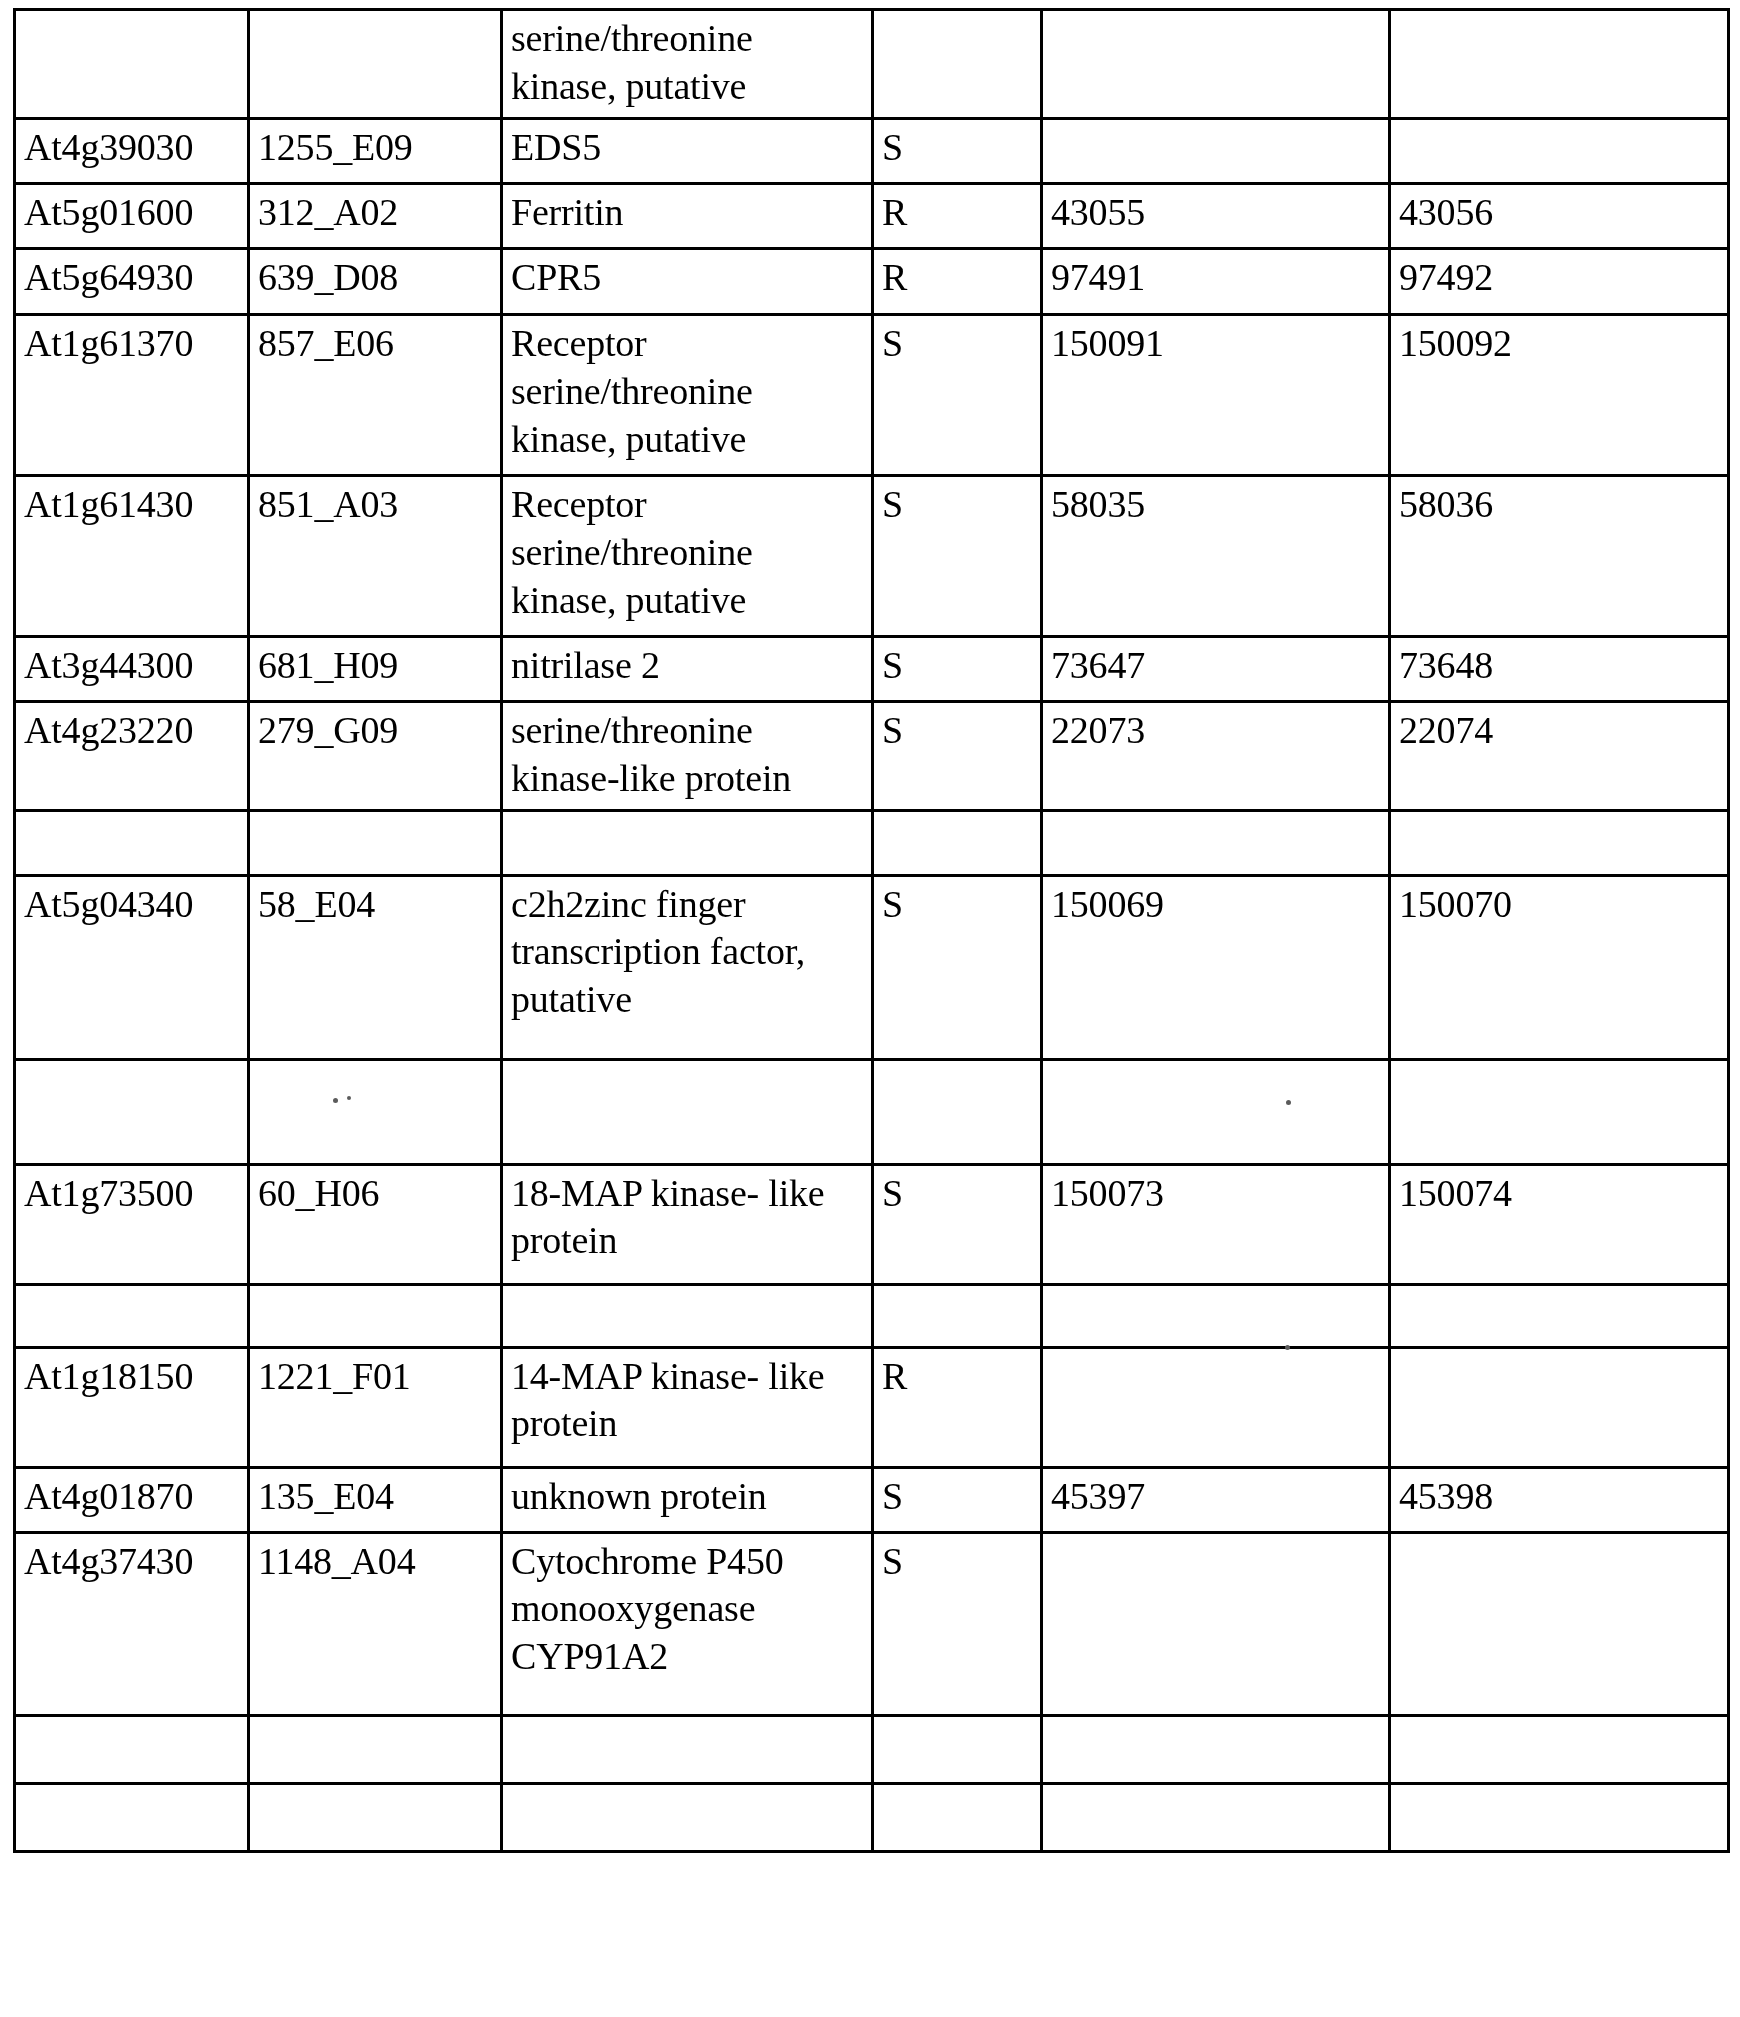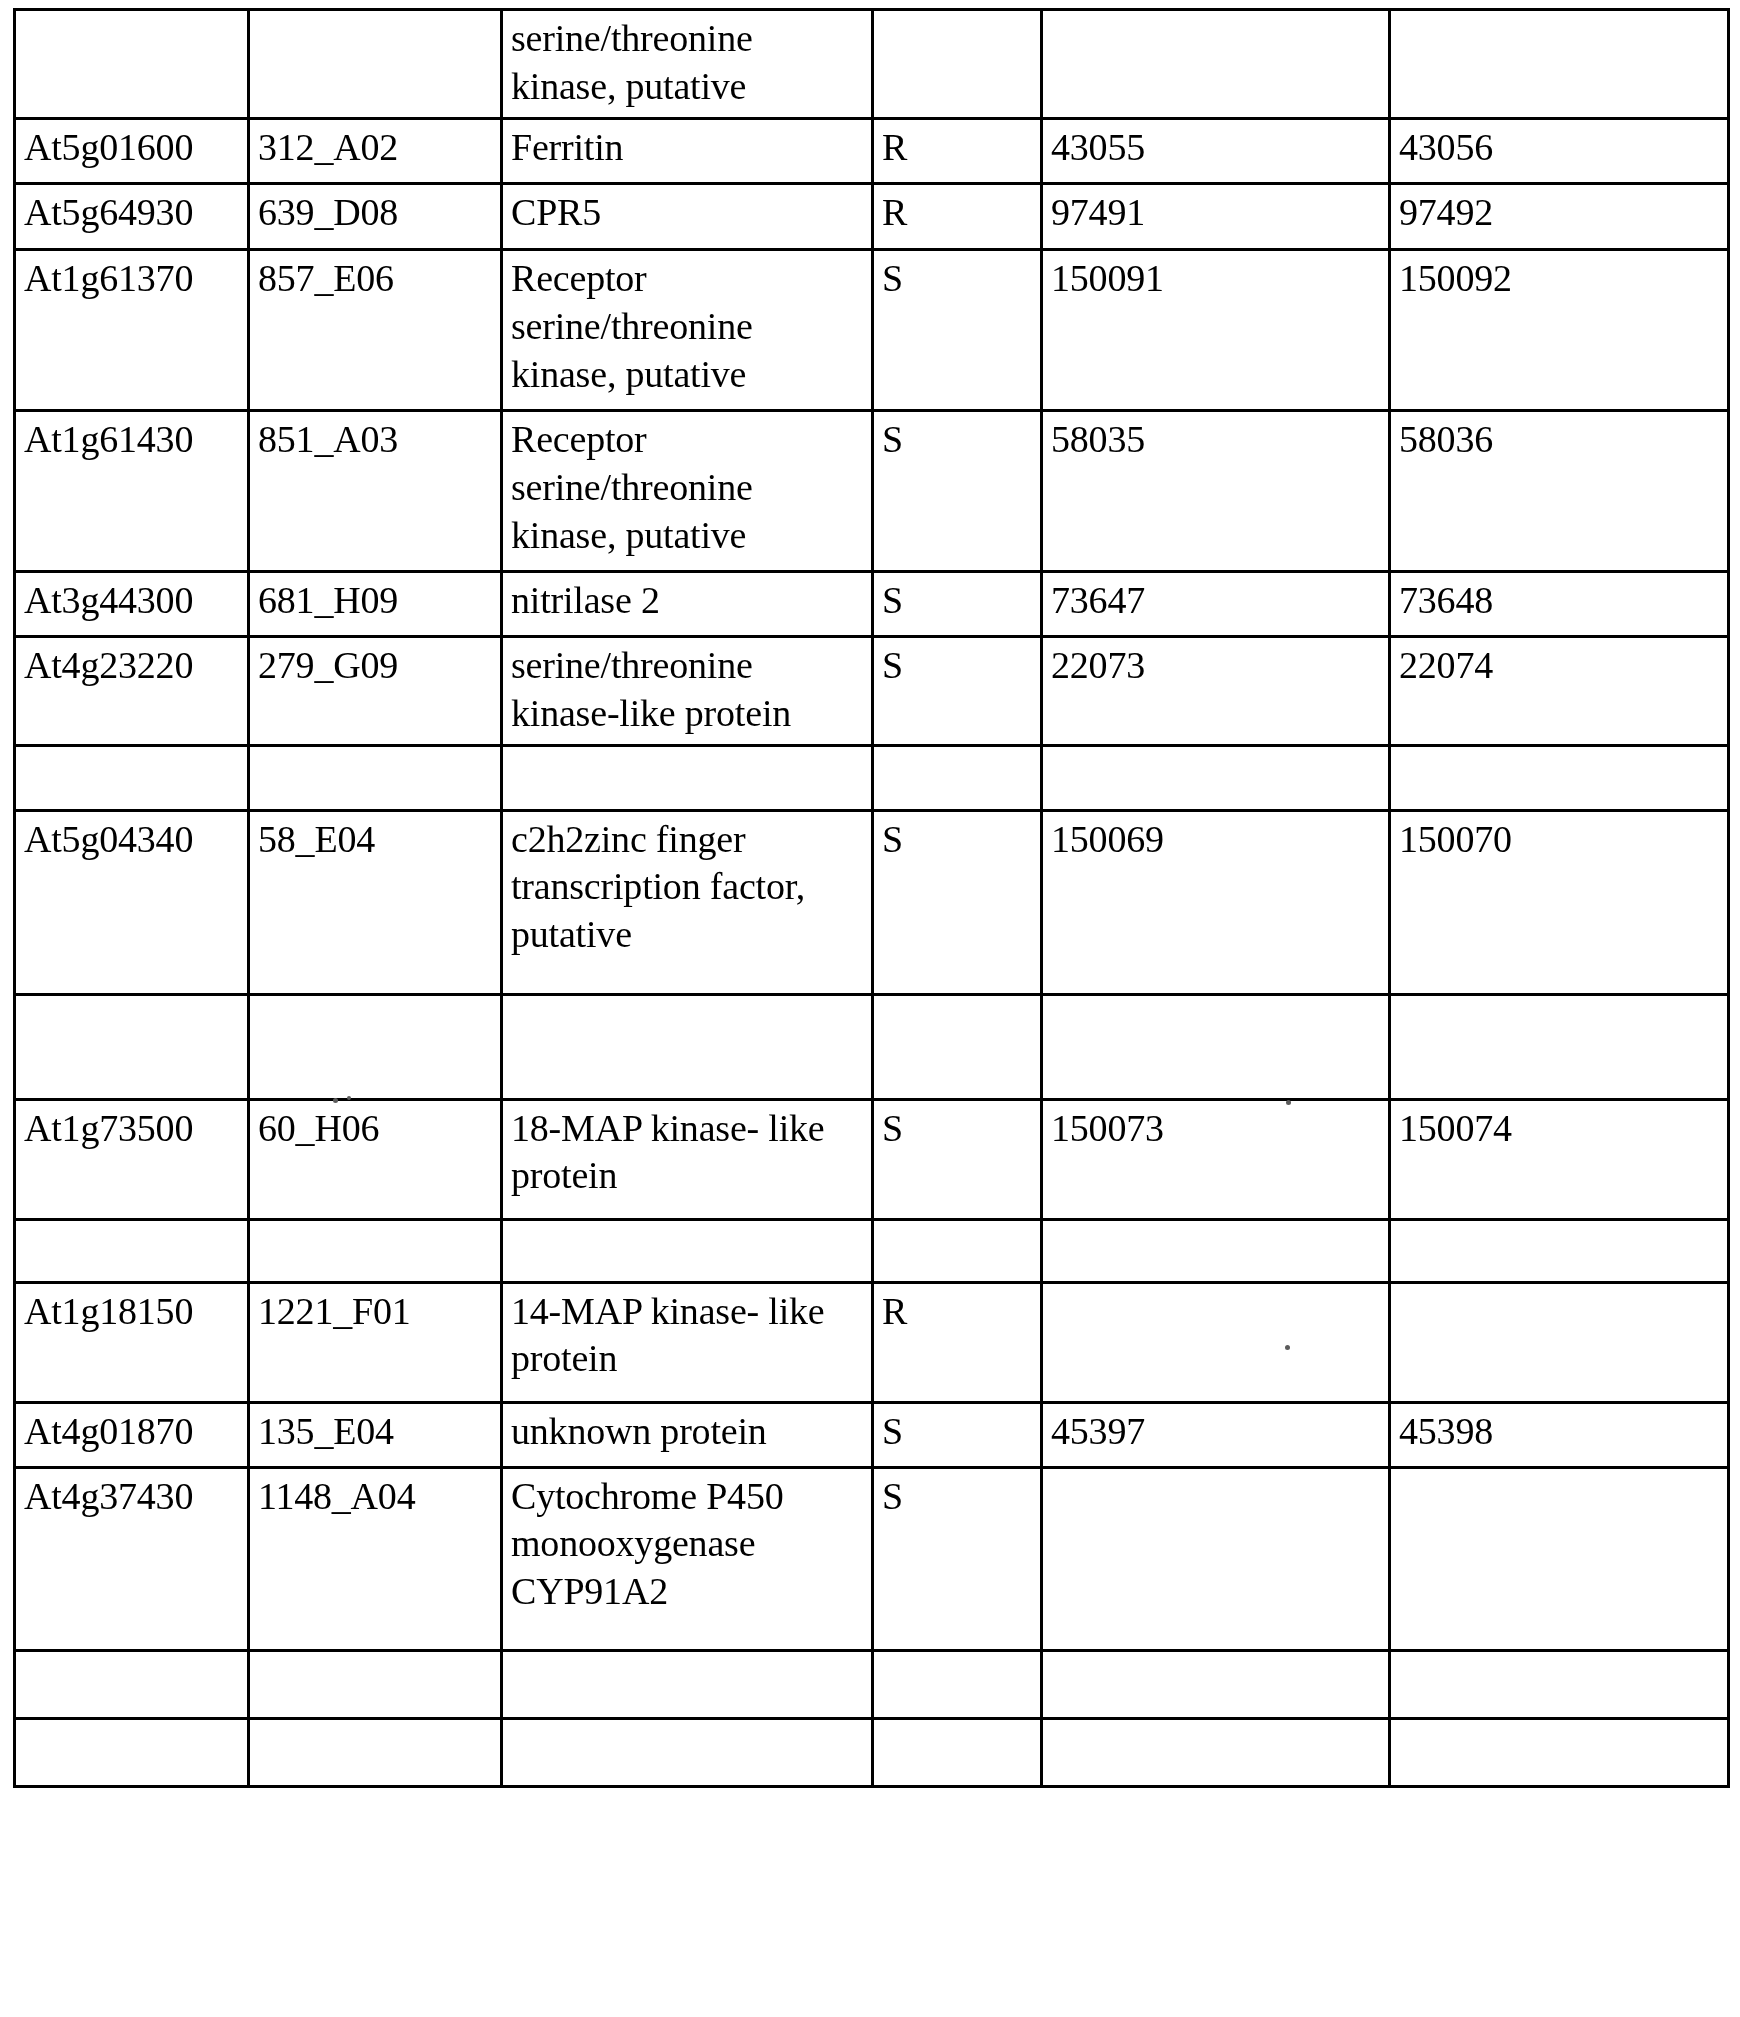--- a/index.html
+++ b/index.html
@@ -79,20 +79,28 @@
     <tbody id="table-body">
         <tr style="height: 108px;">
           <td class="cell-locus"></td>
           <td class="cell-clone"></td>
           <td class="cell-desc">serine/threonine kinase, putative</td>
           <td class="cell-rs"></td>
           <td class="cell-n1"></td>
           <td class="cell-n2"></td>
         </tr>
         <tr style="height: 65px;">
+          <td class="cell-locus">At4g39030</td>
+          <td class="cell-clone">1255_E09</td>
+          <td class="cell-desc">EDS5</td>
+          <td class="cell-rs">S</td>
+          <td class="cell-n1"></td>
+          <td class="cell-n2"></td>
+        </tr>
+        <tr style="height: 65px;">
           <td class="cell-locus">At5g01600</td>
           <td class="cell-clone">312_A02</td>
           <td class="cell-desc">Ferritin</td>
           <td class="cell-rs">R</td>
           <td class="cell-n1">43055</td>
           <td class="cell-n2">43056</td>
         </tr>
         <tr style="height: 66px;">
           <td class="cell-locus">At5g64930</td>
           <td class="cell-clone">639_D08</td>

